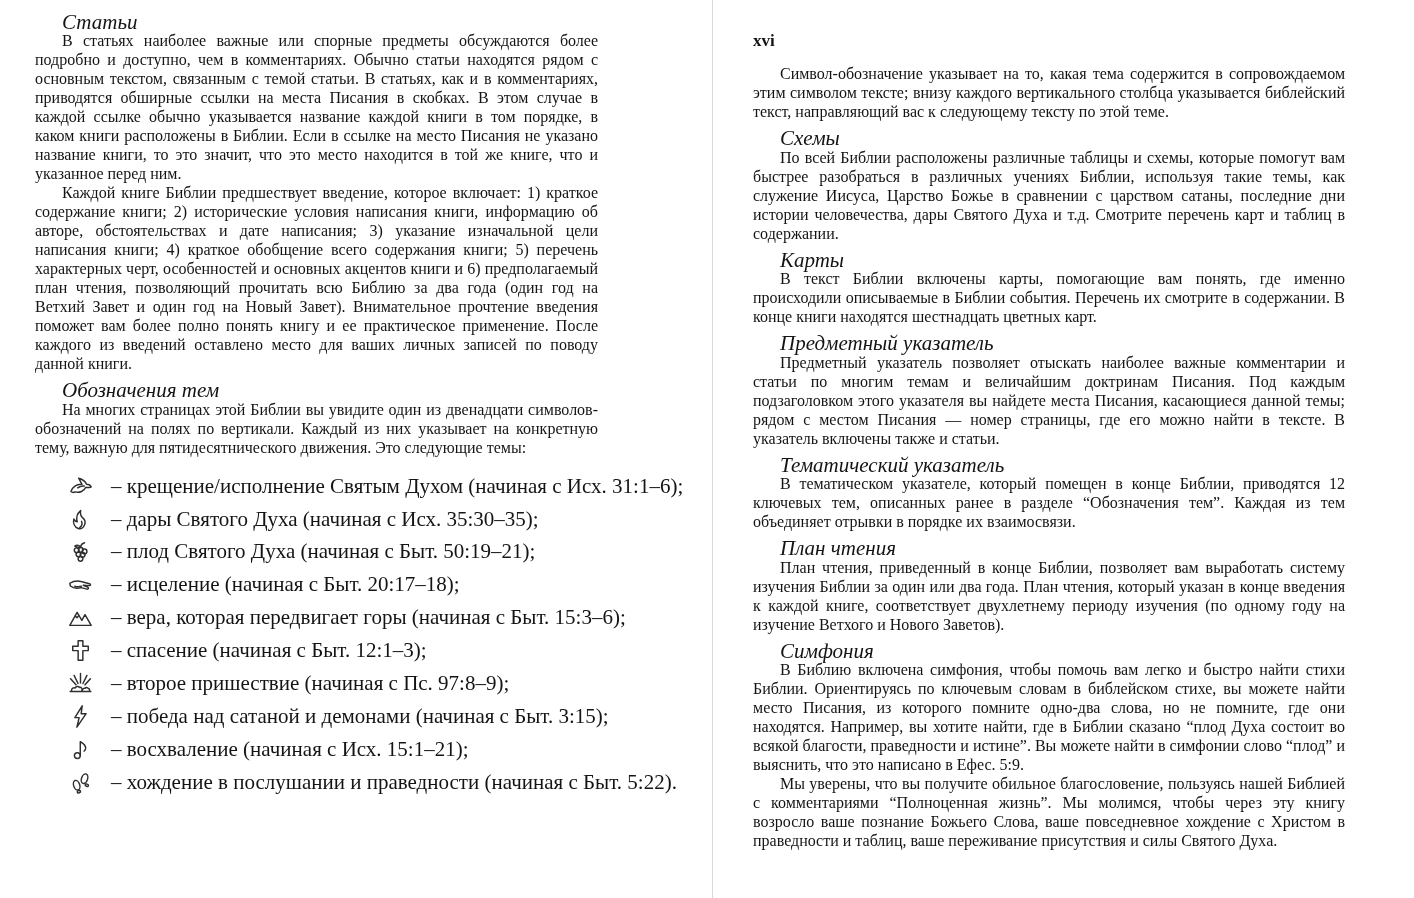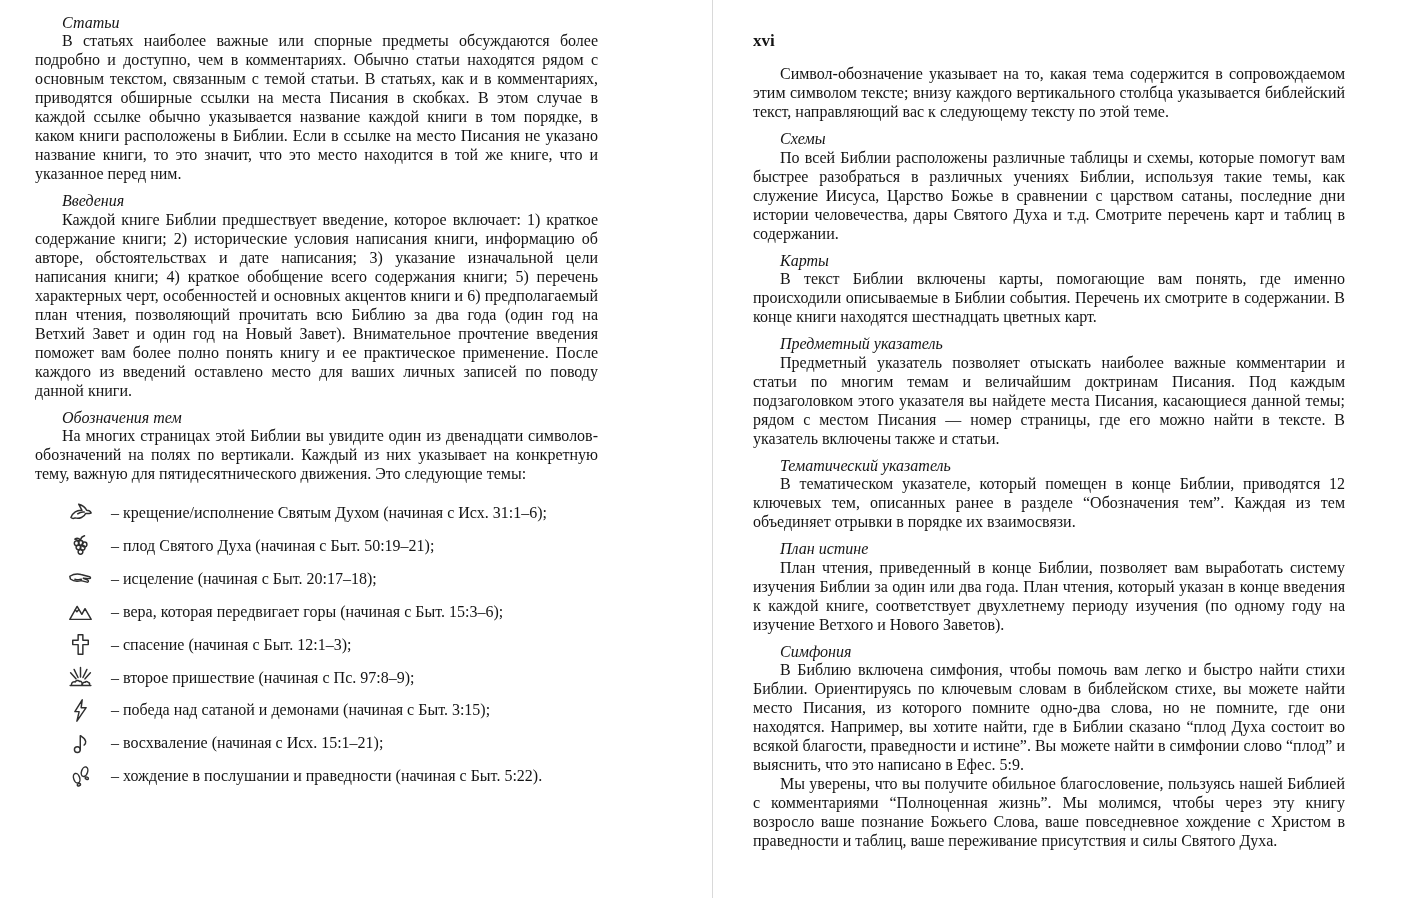--- a/index.html
+++ b/index.html
@@ -20,21 +20,21 @@
     height: 898px;
     background: #d9d9d9;
   }
   .page { position: absolute; top: 0; }
   .page-left  { left: 35px;  top: 14px; width: 563px; }
   .page-right { left: 753px; top: 32px; width: 592px; }
 
   .heading {
     font-style: italic;
     font-weight: normal;
-    font-size: 16px;
+    font-size: 21px;
     line-height: 17.45px;
     margin: 9px 0 0 27px;
   }
   .page-left section:first-of-type .heading { margin-top: 0; }
 
   p.body {
     margin: 0;
     font-size: 16px;
     line-height: 19px;
     text-align: justify;
@@ -52,51 +52,59 @@
   .legend-row { display: flex; align-items: center; height: 32.9px; }
   .legend-icon {
     flex: 0 0 38px;
     width: 38px;
     margin-left: 26px;
     display: flex;
     justify-content: center;
     align-items: center;
   }
   .legend-icon svg { display: block; stroke: #2f2f2f; fill: none; stroke-width: 1.3; stroke-linecap: round; stroke-linejoin: round; }
-  .legend-label { font-size: 16px; line-height: 17.45px; margin-left: 12px; white-space: nowrap; }
+  .legend-label { font-size: 21px; line-height: 17.45px; margin-left: 12px; white-space: nowrap; }
 </style>
 </head>
 <body>
 
 <div class="spread">
   <div class="gutter-line"></div>
 
   <div class="page page-left">
     <section>
       <h3 class="heading">Статьи</h3>
       <p class="body">В статьях наиболее важные или спорные предметы обсуждаются более подробно и доступно, чем в комментариях. Обычно статьи находятся рядом с основным текстом, связанным с темой статьи. В статьях, как и в комментариях, приводятся обширные ссылки на места Писания в скобках. В этом случае в каждой ссылке обычно указывается название каждой книги в том порядке, в каком книги расположены в Библии. Если в ссылке на место Писания не указано название книги, то это значит, что это место находится в той же книге, что и указанное перед ним.</p>
     </section>
     <section>
-      <h3 class="heading">Введения</h3>
       <p class="body">Каждой книге Библии предшествует введение, которое включает: 1) краткое содержание книги; 2) исторические условия написания книги, информацию об авторе, обстоятельствах и дате написания; 3) указание изначальной цели написания книги; 4) краткое обобщение всего содержания книги; 5) перечень характерных черт, особенностей и основных акцентов книги и 6) предполагаемый план чтения, позволяющий прочитать всю Библию за два года (один год на Ветхий Завет и один год на Новый Завет). Внимательное прочтение введения поможет вам более полно понять книгу и ее практическое применение. После каждого из введений оставлено место для ваших личных записей по поводу данной книги.</p>
     </section>
     <section>
       <h3 class="heading">Обозначения тем</h3>
       <p class="body">На многих страницах этой Библии вы увидите один из двенадцати символов-обозначений на полях по вертикали. Каждый из них указывает на конкретную тему, важную для пятидесятнического движения. Это следующие темы:</p>
     </section>
 
     <ul class="legend">
       <li class="legend-row">
         <span class="legend-icon">
           <svg width="27" height="27" viewBox="0 0 24 24">
               <path d="M3.5 16.5 C5 12.2 9 9.6 13.3 10.1 L10.4 4.6 C13.9 5.6 16.4 7.6 17.4 10 C19.4 10 20.9 11 21.5 12.4 C19.6 13 18 13.1 16.5 12.8 C15.4 16 11 18 7.2 16.8 C5.9 17.5 4.5 17.4 3.5 16.5 Z"></path>
               <path d="M9.5 13.2 C11.5 11.7 13.4 11.3 15.3 11.6"></path>
             </svg>
         </span>
         <span class="legend-label">– крещение/исполнение Святым Духом (начиная с Исх. 31:1–6);</span>
+      </li>
+      <li class="legend-row">
+        <span class="legend-icon">
+          <svg width="27" height="27" viewBox="0 0 24 24">
+              <path d="M10 20 C6.6 18.6 5.1 15.1 6.1 11.6 C6.8 13 7.9 13.8 9.1 14 C8.1 10.6 9.1 6.6 12.1 4 C11.6 7 12.3 9.1 14 10.6 C15.8 12.1 16.5 14.1 15.8 16.3 C15 19 12.7 20.7 10 20 Z"></path>
+              <path d="M11.3 19.2 C13.2 17.8 13.8 15.7 12.9 13.6"></path>
+            </svg>
+        </span>
+        <span class="legend-label">– дары Святого Духа (начиная с Исх. 35:30–35);</span>
       </li>
       <li class="legend-row">
         <span class="legend-icon">
           <svg width="27" height="27" viewBox="0 0 24 24">
               <path d="M12 7 C12.5 5 13.6 3.9 15.6 3.4"></path>
               <path d="M12 7 C10.2 5.4 8.5 5.3 7 6.4 C8.5 7.5 10.4 7.8 12 7 Z"></path>
               <circle cx="8.6" cy="10" r="2.1"></circle>
               <circle cx="12.2" cy="9.6" r="2.1"></circle>
               <circle cx="15.6" cy="11" r="2.1"></circle>
               <circle cx="10.2" cy="13.6" r="2.1"></circle>
@@ -188,21 +196,21 @@
     </section>
     <section>
       <h3 class="heading">Предметный указатель</h3>
       <p class="body">Предметный указатель позволяет отыскать наиболее важные комментарии и статьи по многим темам и величайшим доктринам Писания. Под каждым подзаголовком этого указателя вы найдете места Писания, касающиеся данной темы; рядом с местом Писания — номер страницы, где его можно найти в тексте. В указатель включены также и статьи.</p>
     </section>
     <section>
       <h3 class="heading">Тематический указатель</h3>
       <p class="body">В тематическом указателе, который помещен в конце Библии, приводятся 12 ключевых тем, описанных ранее в разделе “Обозначения тем”. Каждая из тем объединяет отрывки в порядке их взаимосвязи.</p>
     </section>
     <section>
-      <h3 class="heading">План истине</h3>
+      <h3 class="heading">План чтения</h3>
       <p class="body">План чтения, приведенный в конце Библии, позволяет вам выработать систему изучения Библии за один или два года. План чтения, который указан в конце введения к каждой книге, соответствует двухлетнему периоду изучения (по одному году на изучение Ветхого и Нового Заветов).</p>
     </section>
     <section>
       <h3 class="heading">Симфония</h3>
       <p class="body">В Библию включена симфония, чтобы помочь вам легко и быстро найти стихи Библии. Ориентируясь по ключевым словам в библейском стихе, вы можете найти место Писания, из которого помните одно-два слова, но не помните, где они находятся. Например, вы хотите найти, где в Библии сказано “плод Духа состоит во всякой благости, праведности и истине”. Вы можете найти в симфонии слово “плод” и выяснить, что это написано в Ефес. 5:9.</p>
       <p class="body">Мы уверены, что вы получите обильное благословение, пользуясь нашей Библией с комментариями “Полноценная жизнь”. Мы молимся, чтобы через эту книгу возросло ваше познание Божьего Слова, ваше повседневное хождение с Христом в праведности и таблиц, ваше переживание присутствия и силы Святого Духа.</p>
     </section>
   </div>
 </div>
 

